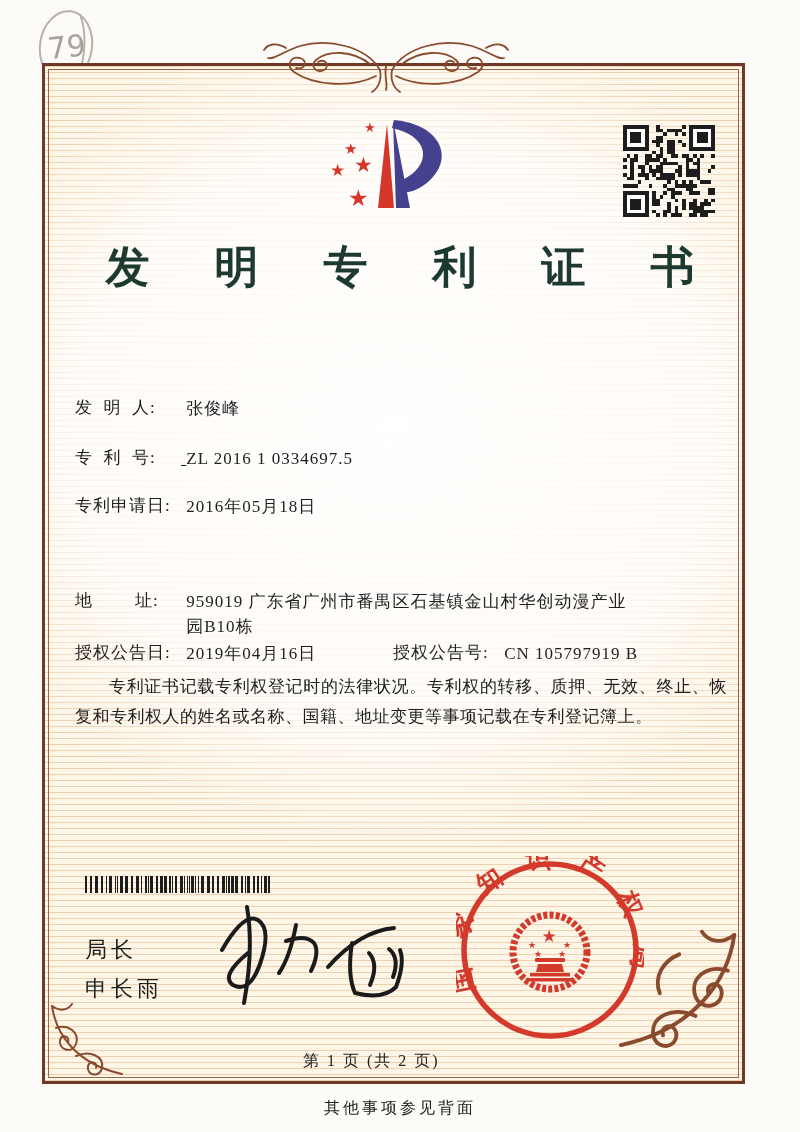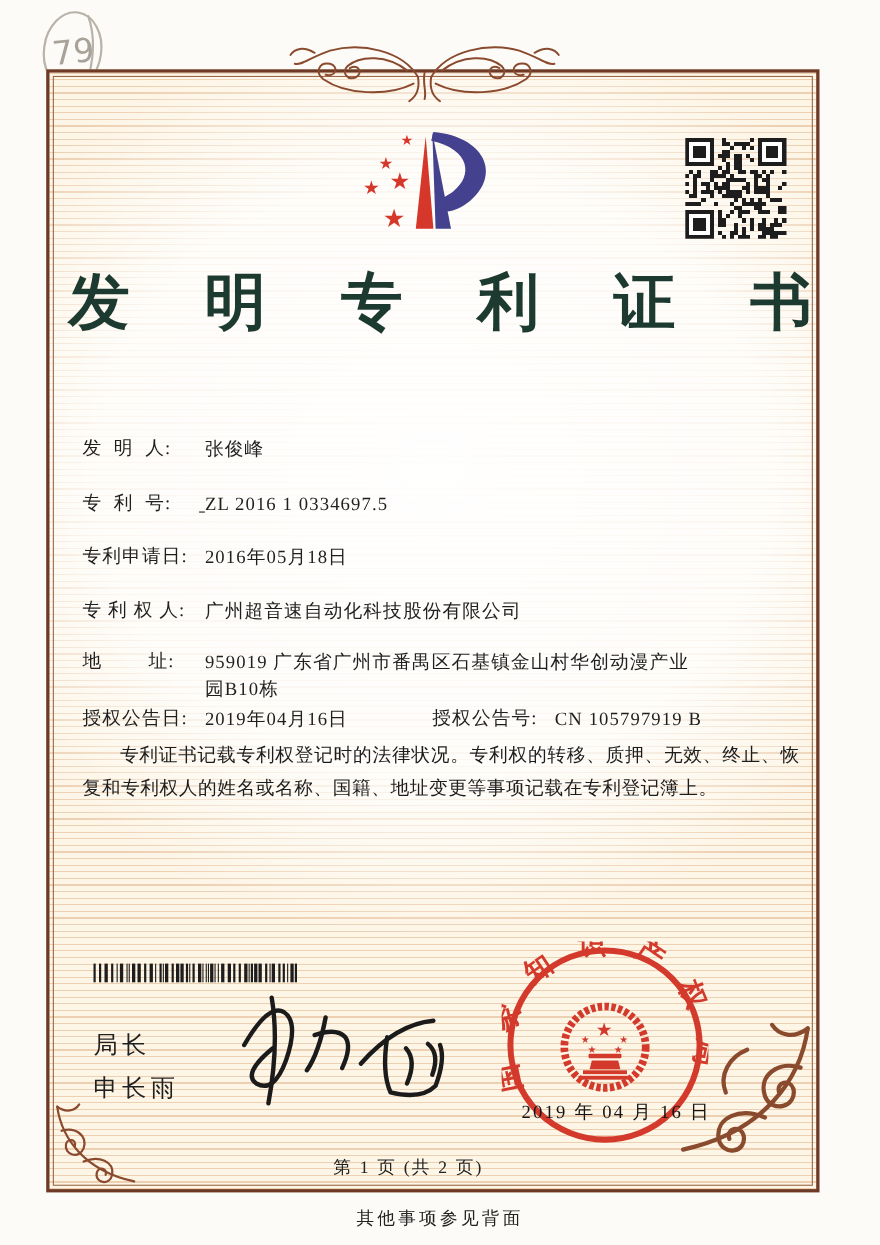--- a/index.html
+++ b/index.html
@@ -10,21 +10,21 @@
     border:3px solid #6e3a26;
     background-color:#fdf5e6;
     background-image:
       radial-gradient(ellipse 85% 52% at 50% 36%, rgba(255,255,255,.97) 0%, rgba(255,255,255,.8) 52%, rgba(255,255,255,0) 80%),
       repeating-linear-gradient(0deg, rgba(223,178,135,.55) 0px, rgba(223,178,135,.55) 1px, rgba(255,255,255,0) 1px, rgba(255,255,255,0) 6px);
   }
   .frame-inner{position:absolute;left:3px;top:3px;right:3px;bottom:3px;border:1px solid #9a6848;}
   .abs{position:absolute;}
   
   .cert-no{left:75px;top:126px;font-size:17px;letter-spacing:3px;color:#2b2b2b;}
-  .title{left:0;right:0;top:238px;text-align:center;font-size:56px;font-weight:600;color:#1d3a30;letter-spacing:27px;padding-left:27px;}
+  .title{left:0;right:0;top:238px;text-align:center;font-size:44px;font-weight:600;color:#1d3a30;letter-spacing:27px;padding-left:27px;}
   .field-row{left:75px;width:660px;font-size:17px;color:#1f1f1f;letter-spacing:1px;}
   .flabel{display:inline-block;min-width:106px;white-space:pre;vertical-align:top;}
   .fvalue{white-space:pre-line;display:inline-block;max-width:520px;line-height:25px;}
   .grant-right{position:absolute;left:318px;top:0;}
   .paras{left:75px;top:672px;width:652px;font-size:17px;line-height:29.5px;color:#1c1c1c;letter-spacing:.5px;text-align:justify;}
   .paras p{margin:0;text-indent:2em;}
   .director{font-size:22px;color:#1f1f1f;letter-spacing:4px;}
   .seal-date{left:474px;top:999px;font-size:17px;letter-spacing:2px;color:#141414;z-index:6;}
   .page-num{left:303px;top:1051px;font-size:16px;color:#222;letter-spacing:2px;}
   .back-note{left:0;right:0;top:1098px;text-align:center;font-size:16px;color:#222;letter-spacing:3px;}
@@ -316,24 +316,20 @@
     <span class="fvalue">张俊峰</span>
   </div>
   <div class="abs field-row" style="top:446px;text-decoration:underline;">
     <span class="flabel">专  利  号:</span>
     <span class="fvalue">ZL 2016 1 0334697.5</span>
   </div>
   <div class="abs field-row" style="top:494px;">
     <span class="flabel">专利申请日:</span>
     <span class="fvalue">2016年05月18日</span>
   </div>
-  <div class="abs field-row" style="top:543px;">
-    <span class="flabel">专 利 权 人:</span>
-    <span class="fvalue">广州超音速自动化科技股份有限公司</span>
-  </div>
   <div class="abs field-row" style="top:589px;">
     <span class="flabel">地        址:</span>
     <span class="fvalue">959019 广东省广州市番禺区石基镇金山村华创动漫产业
 园B10栋</span>
   </div>
 
   <div class="abs field-row" style="top:641px;">
     <span>
       <span class="flabel">授权公告日:</span>
       <span class="fvalue">2019年04月16日</span>
@@ -473,19 +469,18 @@
       <text x="13" y="-2" font-size="9" font-family="'DejaVu Sans',sans-serif">★</text>
       <text x="-16" y="7" font-size="9" font-family="'DejaVu Sans',sans-serif">★</text>
       <text x="8" y="7" font-size="9" font-family="'DejaVu Sans',sans-serif">★</text>
       <rect x="-15" y="8" width="30" height="4" rx="1"></rect>
       <polygon points="-12,14 12,14 14,22 -14,22"></polygon>
       <rect x="-20" y="23" width="40" height="3.5"></rect>
       <rect x="-24" y="28" width="48" height="3.5"></rect>
     </g>
   </svg>
 
-  <div class="abs seal-date">2019 年 04 月 16 日</div>
 
   <div class="abs page-num">第 1 页 (共 2 页)</div>
 
   <div class="abs back-note">其他事项参见背面</div>
 
 </div>
 
 </body></html>

